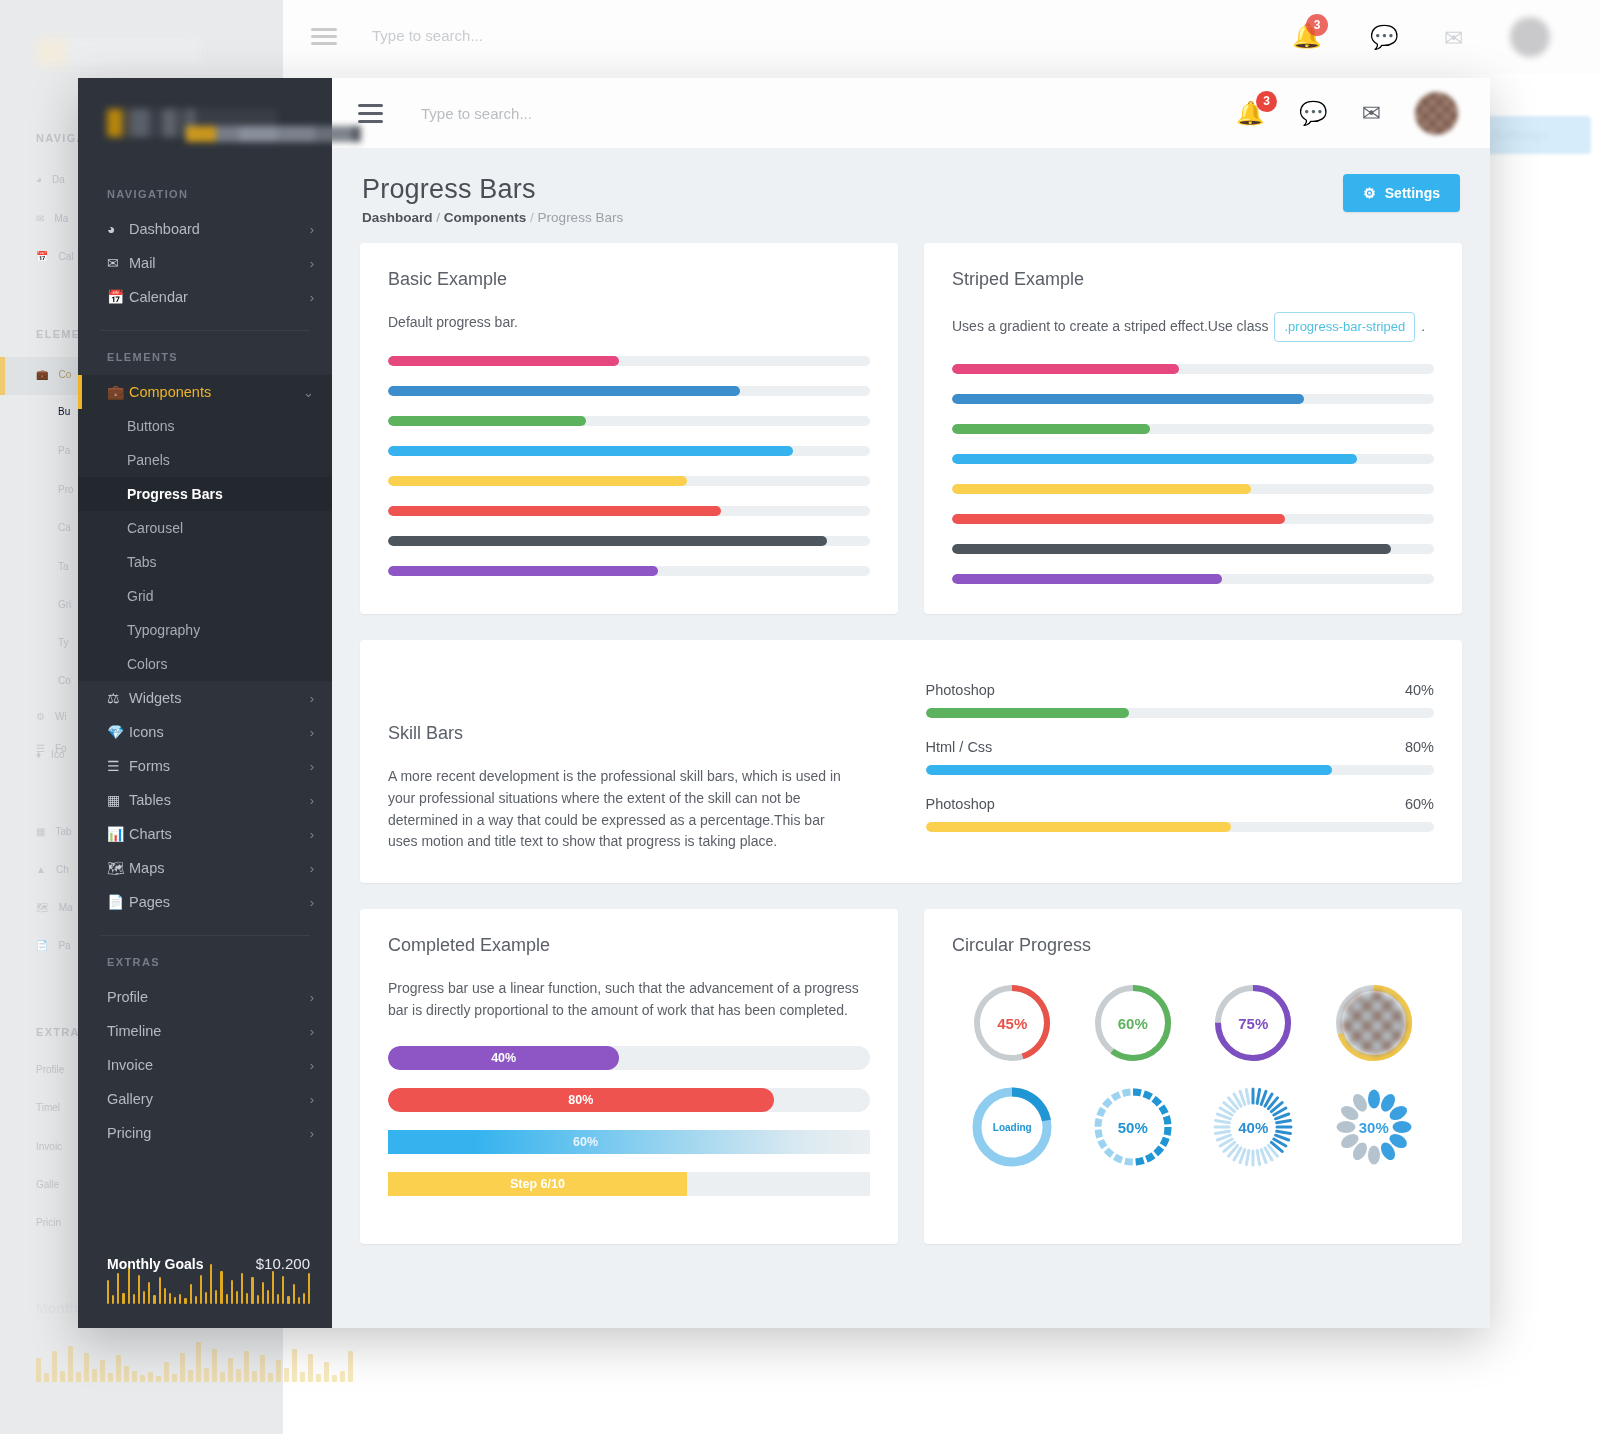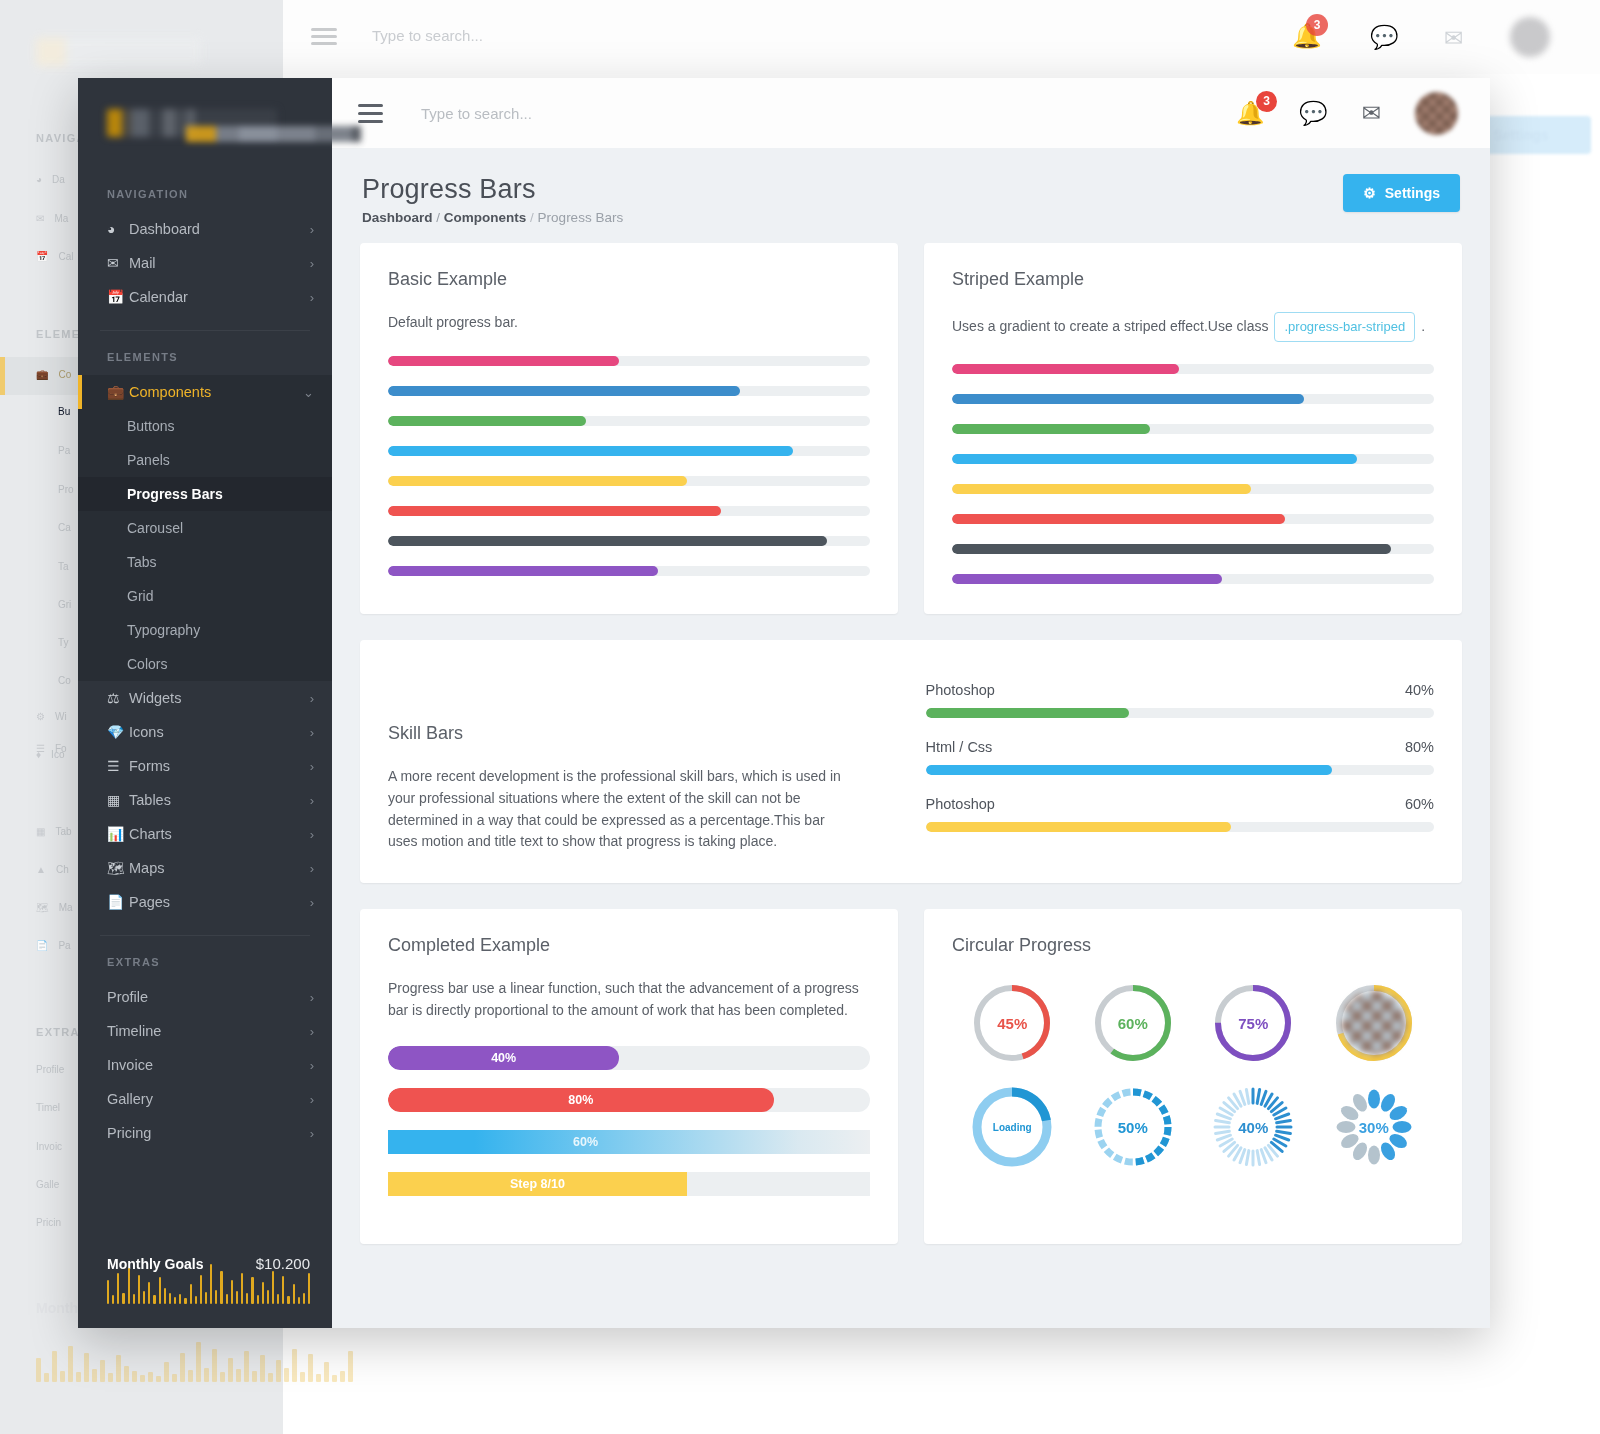--- a/index.html
+++ b/index.html
@@ -616,21 +616,21 @@
                   <span>80%</span>
                 </div>
               </div>
               <div class="cbar-wrap square">
                 <div class="cbar square" style="width: 100%; background: linear-gradient(90deg, rgb(53, 179, 238) 0%, rgb(53, 179, 238) 18%, rgba(53, 179, 238, 0.1) 85%, rgba(53, 179, 238, 0) 100%);">
                   <span style="margin-left: -18%; opacity: 0.85;">60%</span>
                 </div>
               </div>
               <div class="cbar-wrap square">
                 <div class="cbar square" style="width: 62%; background: rgb(251, 208, 78);">
-                  <span>Step 8/10</span>
+                  <span>Step 6/10</span>
                 </div>
               </div>
             </div>
         </section>
 
         <section class="card">
           <div class="card-title">Circular Progress</div>
           <div class="circ-grid" id="circ-grid">
               <div class="circ">
                 <svg width="82" height="82">

